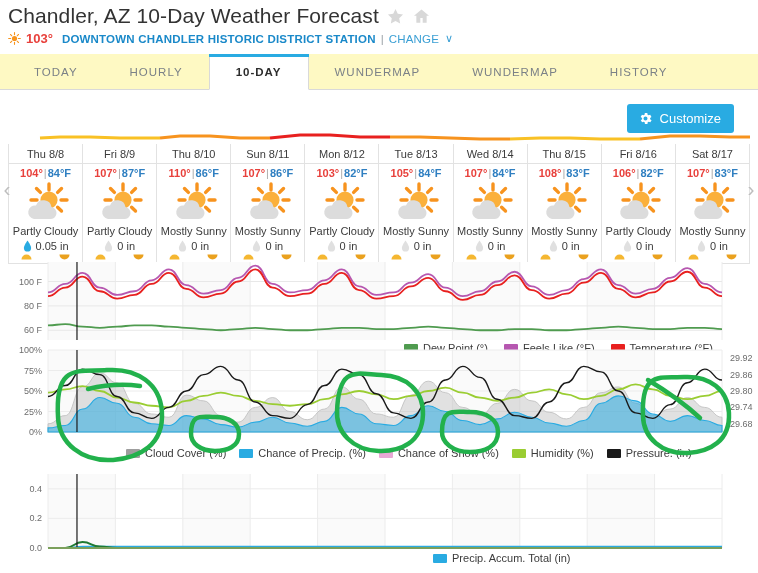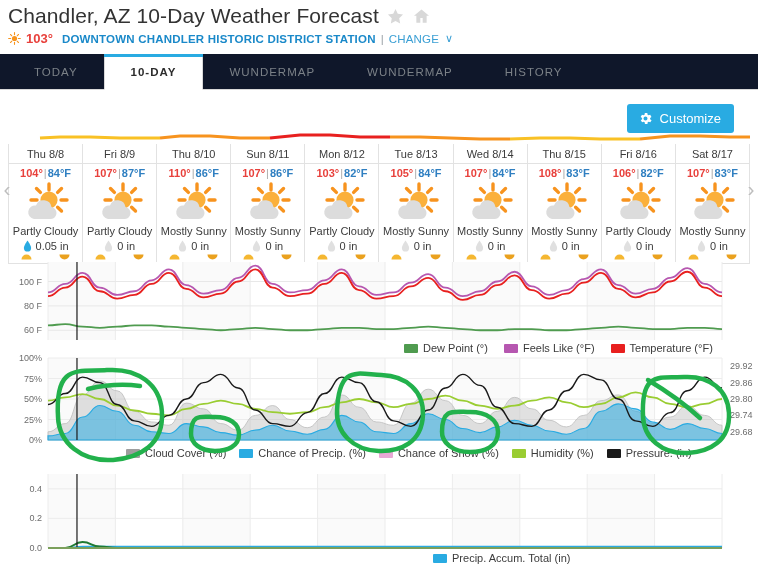--- a/index.html
+++ b/index.html
@@ -31,21 +31,21 @@
     color:#1a89c9; font-size:11.5px; font-weight:bold;
     letter-spacing:0.2px; margin-left:4px;
   }
   .pipe { color:#9aa0a6; font-size:11.5px; }
   .change { color:#3a9fd4; font-size:11.5px; letter-spacing:0.2px; }
   .chev-d { color:#3a9fd4; font-size:11px; margin-left:1px; }
 
   
   #tabbar {
     margin-top:8px; height:36px; position:relative;
-    background:#0f172a; border-bottom:1px solid #d9d9d9;
+    background:#fef9c3; border-bottom:1px solid #d9d9d9;
     display:flex; align-items:stretch; padding-left:8px;
   }
   .tab {
     display:flex; align-items:center; justify-content:center;
     font-size:11.5px; letter-spacing:1px; color:#7b8187;
     padding:0 26px; position:relative; background:transparent;
     border:none; cursor:pointer; font-family:inherit;
   }
   .tab.active {
     background:#fff; color:#2c2c2c; font-weight:bold;
@@ -102,21 +102,21 @@
   }
   .drop { width:9px; height:12px; display:block; }
   .sunmark-row {
     display:flex; justify-content:space-between; padding:2px 12px 3px;
   }
   .sunmark svg { display:block; }
 
   
   .chart-block { position:absolute; left:0; width:758px; }
   #chart-temp { top:258px; height:92px; }
-  #chart-cond { top:348px; height:115px; }
+  #chart-cond { top:340px; height:115px; }
   #chart-precip { top:468px; height:105px; }
   .chart-svg { display:block; }
 
   .axis-label { font-size:9px; fill:#6d6d6d; font-family:"Liberation Sans", sans-serif; }
 
   .legend-row {
     position:absolute; display:flex; align-items:center;
     gap:16px; font-size:11px; color:#3b3b3b;
   }
   .legend-item { display:flex; align-items:center; gap:5px; cursor:pointer; }
@@ -165,20 +165,23 @@
     <span class="station">DOWNTOWN CHANDLER HISTORIC DISTRICT STATION</span>
     <span class="pipe">|</span>
     <span class="change">CHANGE</span>
     <span class="chev-d">∨</span>
   </div>
 </div>
 
 <div id="tabbar">
   <div class="tab">
       <span>TODAY</span>
+    </div>
+  <div class="tab">
+      <span>HOURLY</span>
     </div>
   <div class="tab active">
       <span>10-DAY</span>
     </div>
   <div class="tab">
       <span>WUNDERMAP</span>
     </div>
   <div class="tab">
       <span>WUNDERMAP</span>
     </div>

